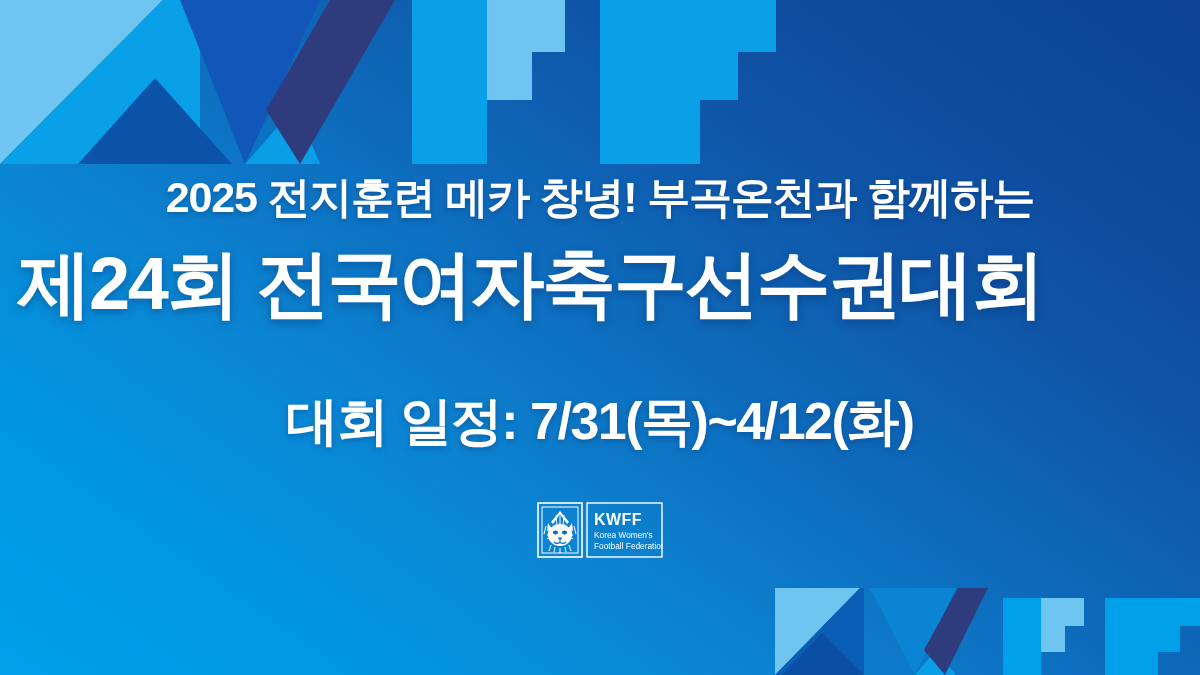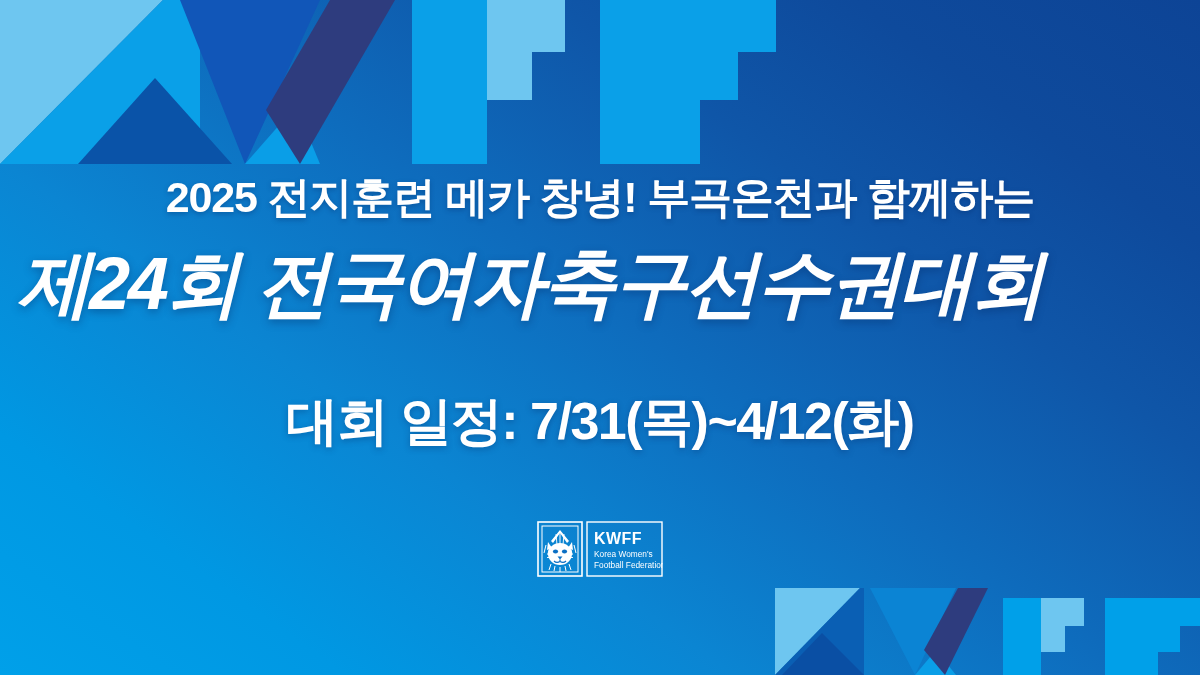--- a/index.html
+++ b/index.html
@@ -73,42 +73,41 @@
     top: 247px;
     left: 0;
     width: 1060px;
     color: #ffffff;
     font-size: 74px;
     font-weight: 800;
     letter-spacing: -2.5px;
     line-height: 1;
     text-shadow: 0 3px 8px rgba(0,40,100,0.40);
     white-space: nowrap;
-    font-style: italic;
   }
 
   #date-line {
     position: absolute;
     top: 395px;
     left: 0;
     width: 1200px;
     color: #ffffff;
     font-size: 52px;
     font-weight: 700;
     letter-spacing: -1.5px;
     line-height: 1;
     text-shadow: 0 2px 6px rgba(0,40,100,0.35);
     white-space: nowrap;
   }
 
   
   #federation-logo {
     position: absolute;
     left: 537px;
-    top: 519px;
+    top: 500px;
     width: 107px;
     height: 60px;
   }
   #federation-logo svg { display: block; }
 </style>
 </head>
 <body>
 
 <div id="stage" style="background: linear-gradient(35deg, rgb(0, 160, 233) 0%, rgb(0, 152, 227) 16%, rgb(11, 133, 210) 34%, rgb(14, 108, 189) 52%, rgb(15, 86, 168) 70%, rgb(14, 74, 156) 84%, rgb(13, 68, 150) 100%);">
 

